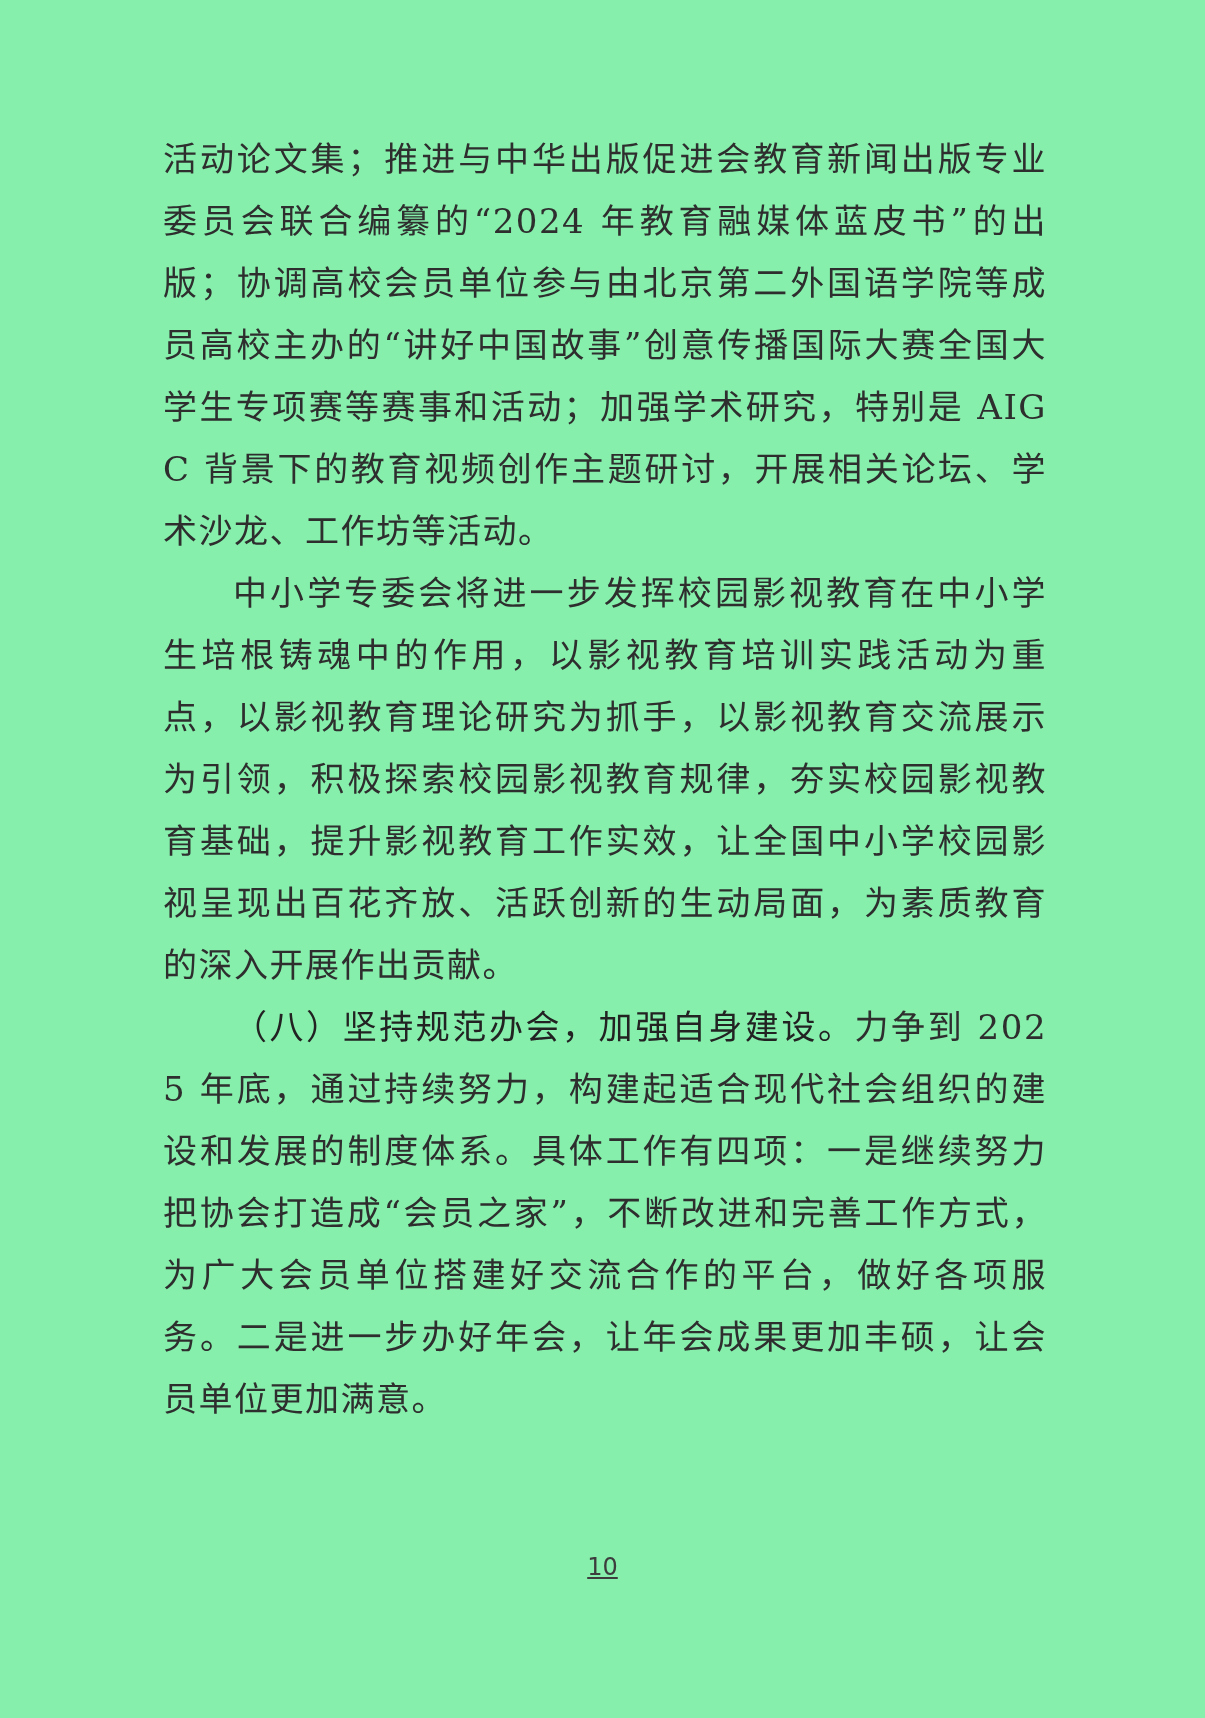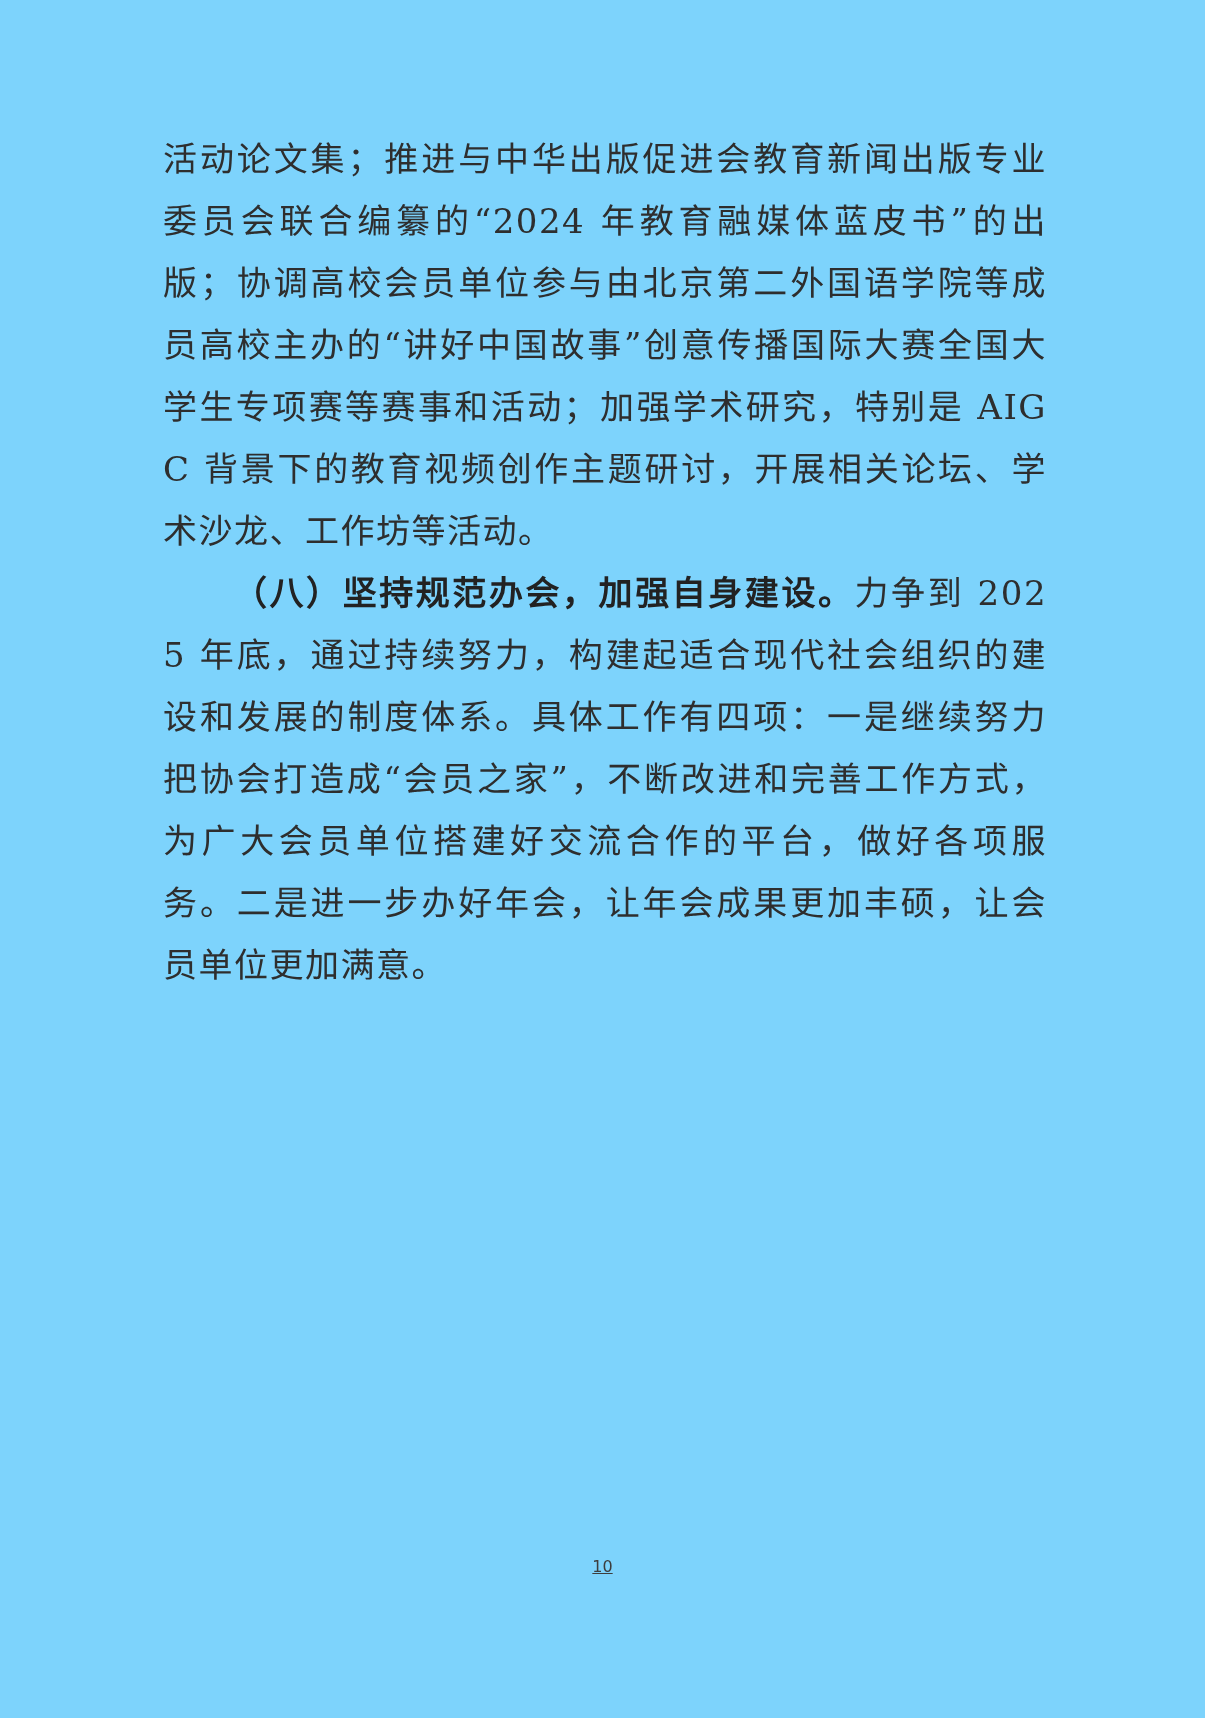--- a/index.html
+++ b/index.html
@@ -4,21 +4,21 @@
 <style>
   html, body {
     margin: 0;
     padding: 0;
     background: #ffffff;
   }
   .page {
     position: relative;
     width: 1205px;
     height: 1718px;
-    background: #7dd3fc;
+    background: #86efac;
     overflow: hidden;
   }
   .content {
     position: absolute;
     left: 163px;
     top: 128px;
     width: 884px;
   }
   .para {
     margin: 0;
@@ -28,43 +28,44 @@
     color: #2e2e2e;
     text-align: justify;
     text-justify: inter-ideograph;
     letter-spacing: 1.5px;
     word-break: break-all;
   }
   .para.indent {
     text-indent: 70px;
   }
   .para strong {
-    font-weight: 700;
+    font-weight: 400;
     color: #222222;
   }
   .page-footer {
     position: absolute;
     left: 0;
     top: 1552px;
     width: 100%;
     text-align: center;
   }
   .page-number {
     font-family: "DejaVu Sans", sans-serif;
-    font-size: 16px;
+    font-size: 24px;
     line-height: 30px;
     color: #3d3d3d;
     text-decoration: underline;
   }
 </style>
 </head>
 <body>
 
 <div class="page">
   <main class="content">
     <p class="para">活动论文集；推进与中华出版促进会教育新闻出版专业委员会联合编纂的“2024 年教育融媒体蓝皮书”的出版；协调高校会员单位参与由北京第二外国语学院等成员高校主办的“讲好中国故事”创意传播国际大赛全国大学生专项赛等赛事和活动；加强学术研究，特别是 AIGC 背景下的教育视频创作主题研讨，开展相关论坛、学术沙龙、工作坊等活动。</p>
+    <p class="para indent">中小学专委会将进一步发挥校园影视教育在中小学生培根铸魂中的作用，以影视教育培训实践活动为重点，以影视教育理论研究为抓手，以影视教育交流展示为引领，积极探索校园影视教育规律，夯实校园影视教育基础，提升影视教育工作实效，让全国中小学校园影视呈现出百花齐放、活跃创新的生动局面，为素质教育的深入开展作出贡献。</p>
     <p class="para indent"><strong>（八）坚持规范办会，加强自身建设。</strong><span>力争到 2025 年底，通过持续努力，构建起适合现代社会组织的建设和发展的制度体系。具体工作有四项：一是继续努力把协会打造成“会员之家”，不断改进和完善工作方式，为广大会员单位搭建好交流合作的平台，做好各项服务。二是进一步办好年会，让年会成果更加丰硕，让会员单位更加满意。</span></p>
   </main>
 
   <footer class="page-footer">
     <span class="page-number">10</span>
   </footer>
 </div>
 
 </body></html>

